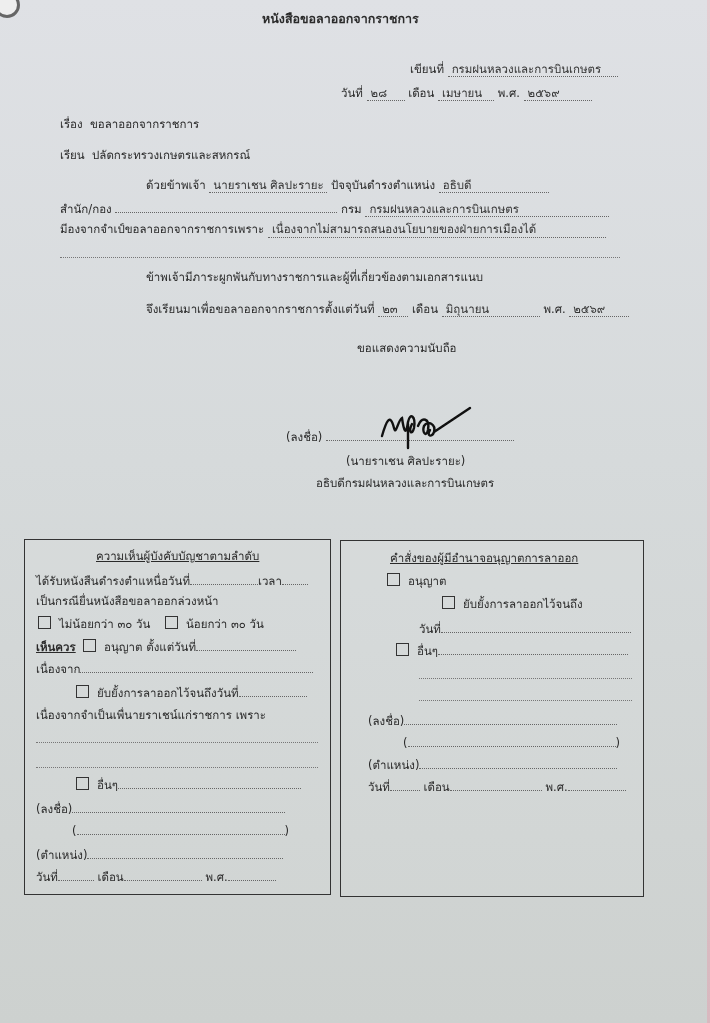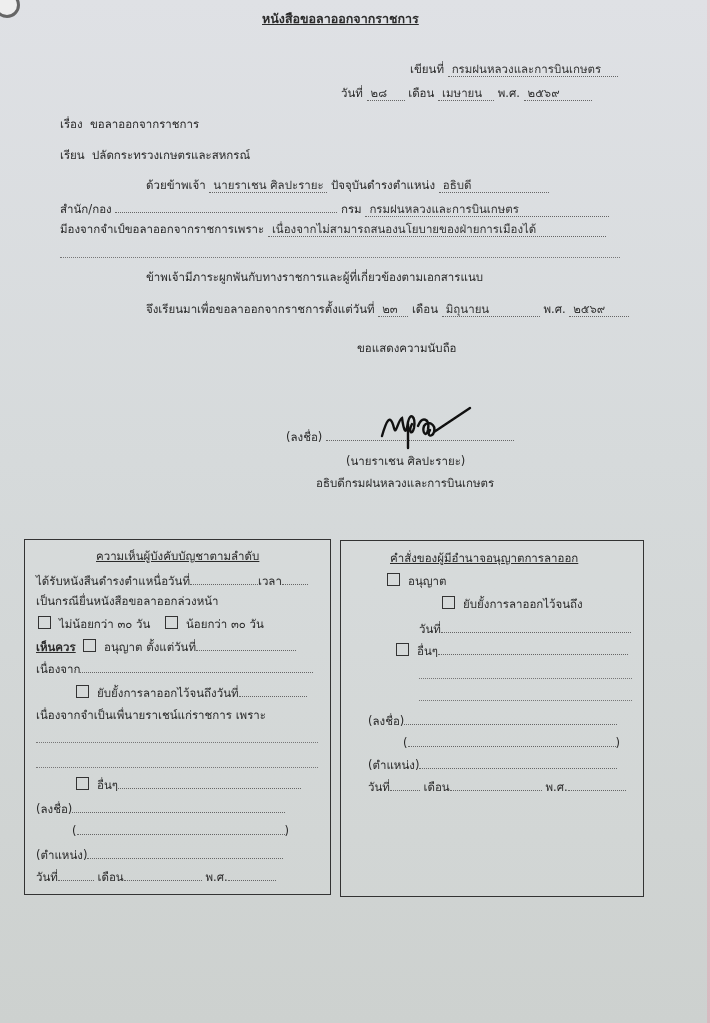--- a/index.html
+++ b/index.html
@@ -11,21 +11,21 @@
   }
   .page-edge {
     position:absolute; right:0; top:0; width:3px; height:1023px;
     background: linear-gradient(180deg,#e9c9cf,#d9b8bf);
   }
   .punch {
     position:absolute; left:-6px; top:-8px; width:20px; height:20px; border-radius:50%;
     border:3px solid #666; background:#eee;
   }
   .abs { position:absolute; white-space:nowrap; font-size:11.5px; line-height:14px; }
-  .title { font-size:12.5px; font-weight:bold; text-decoration:underline; }
+  .title { font-size:12.5px; font-weight:bold; }
   .dot {
     display:inline-block; border-bottom:1px dotted #666; min-height:12px; vertical-align:baseline;
     padding:0 4px; color:#333;
   }
   .line {
     position:absolute; border-bottom:1px dotted #777; height:0;
   }
   .box {
     position:absolute; border:1.5px solid #333; background:rgba(255,255,255,0.05);
   }
@@ -78,21 +78,21 @@
 
 <div class="abs" style="left:60px;top:200px;">
   <span>สำนัก/กอง</span>
   <span class="dot" style="width:214px;"></span>
   <span>กรม</span>
   <span class="dot" style="width:236px;">กรมฝนหลวงและการบินเกษตร</span>
 </div>
 
 <div class="abs" style="left:60px;top:222px;">
   <span>มีองจากจำเป์ขอลาออกจากราชการเพราะ</span>
-  <span class="dot" style="width:330px;">เนื่องจากไม่สามารถสนองนโยบายของฝ่ายการเมืองได้</span>
+  <span class="dot" style="width:330px;font-family:Liberation Mono, monospace;">เนื่องจากไม่สามารถสนองนโยบายของฝ่ายการเมืองได้</span>
 </div>
 <div class="line" style="left:60px;top:257px;width:560px;"></div>
 
 <div class="abs" style="left:146px;top:270px;">ข้าพเจ้ามีภาระผูกพันกับทางราชการและผู้ที่เกี่ยวข้องตามเอกสารแนบ</div>
 
 <div class="abs" style="left:146px;top:302px;">
   <span>จึงเรียนมาเพื่อขอลาออกจากราชการตั้งแต่วันที่</span>
   <span class="dot" style="width:22px;">๒๓</span>
   <span>เดือน</span>
   <span class="dot" style="width:90px;">มิถุนายน</span>

